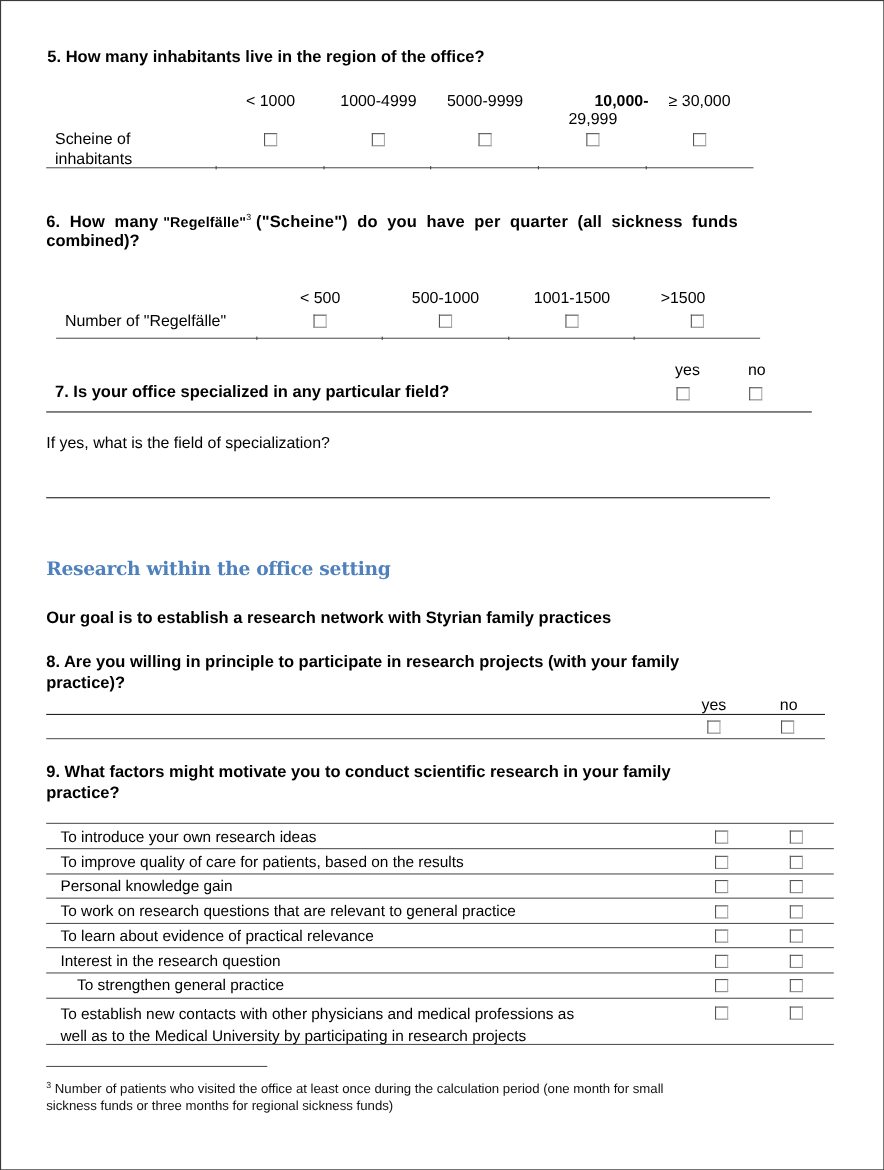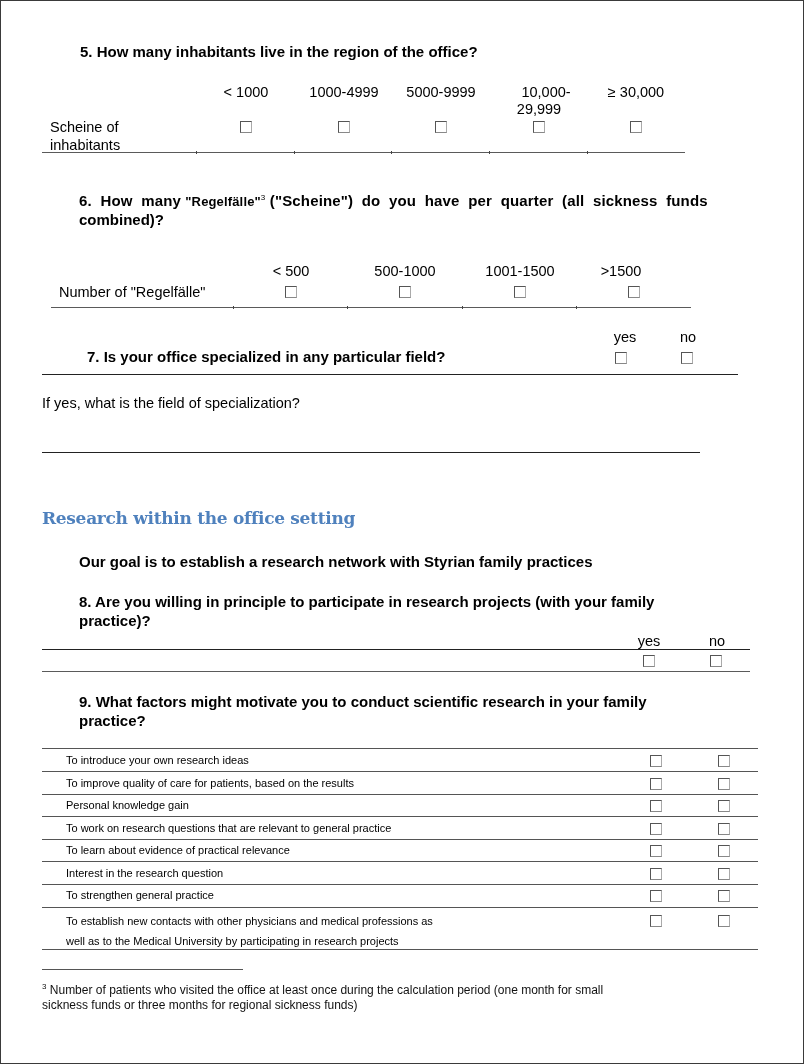--- a/index.html
+++ b/index.html
@@ -5,52 +5,52 @@
   html, body { margin: 0; padding: 0; background: #ffffff; }
   body {
     width: 804px; height: 1064px; position: relative; overflow: hidden;
     font-family: "Liberation Sans", sans-serif; color: #000;
   }
   .page-frame {
     position: absolute; left: 0; top: 0; width: 802px; height: 1062px;
     border: 1px solid #3a3a3a;
   }
   .abs { position: absolute; }
-  .q { font-weight: bold; font-size: 15px; line-height: 20px; margin-left: 37px; }
+  .q { font-weight: bold; font-size: 15px; line-height: 20px; }
   .t { font-size: 14.5px; line-height: 18px; }
   .cb {
     position: absolute; width: 10px; height: 10px;
     border: 1px solid #555; border-right-color: #aaa; border-bottom-color: #888;
     background: #fff; box-sizing: content-box;
   }
   .hline { position: absolute; height: 0; border-top: 1.5px solid #5a5a5a; }
   .hline.dark { border-top: 1.5px solid #222; }
   .vtick { position: absolute; width: 1px; height: 3px; background: #444; }
   .center { text-align: center; }
   .heading {
     font-family: "DejaVu Serif", "Liberation Serif", serif;
     font-weight: bold; color: #4f81bd; font-size: 17px; letter-spacing: -0.3px;
   }
   .small-sup { font-size: 8px; vertical-align: super; font-weight: normal; }
   .regel { font-size: 13px; }
   .footnote { font-size: 12px; line-height: 19px; color: #111; }
   .row-line { position: absolute; left: 42px; width: 716px; height: 0; border-top: 1.5px solid #555; }
-  .row-label { position: absolute; left: 66px; font-size: 11px; line-height: 22px; }
+  .row-label { position: absolute; left: 55px; font-size: 14px; line-height: 22px; }
 </style>
 </head>
 <body>
 
 <div class="page-frame"></div>
 
 <div class="abs q" style="left:43px; top:42px;">5. How many inhabitants live in the region of the office?</div>
 
 <div class="abs t center" style="left:206px; top:83px; width:80px;">&lt; 1000</div>
 <div class="abs t center" style="left:304px; top:83px; width:80px;">1000-4999</div>
 <div class="abs t center" style="left:401px; top:83px; width:80px;">5000-9999</div>
-<div class="abs t center" style="left:506px; top:83px; width:80px;">10,000-</div>
+<div class="abs t center" style="left:525px; top:83px; width:80px;font-weight:bold;">10,000-</div>
 <div class="abs t center" style="left:499px; top:100px; width:80px;">29,999</div>
 <div class="abs t center" style="left:596px; top:83px; width:80px;">≥ 30,000</div>
 
 <div class="abs t" style="left:50px; top:118px;">Scheine of</div>
 <div class="abs t" style="left:50px; top:136px;">inhabitants</div>
 
 <div class="cb" style="left:240px; top:121px;"></div>
 <div class="cb" style="left:338px; top:121px;"></div>
 <div class="cb" style="left:435px; top:121px;"></div>
 <div class="cb" style="left:533px; top:121px;"></div>
@@ -134,21 +134,21 @@
 <div class="row-label" style="top:839px;">To learn about evidence of practical relevance</div>
 <div class="cb" style="left:650px; top:845px;"></div>
 <div class="cb" style="left:718px; top:845px;"></div>
 <div class="row-line" style="top:861px;"></div>
 
 <div class="row-label" style="top:862px;">Interest in the research question</div>
 <div class="cb" style="left:650px; top:868px;"></div>
 <div class="cb" style="left:718px; top:868px;"></div>
 <div class="row-line" style="top:884px;"></div>
 
-<div class="row-label" style="top:884px;">To strengthen general practice</div>
+<div class="row-label" style="top:884px;margin-left:15px;">To strengthen general practice</div>
 <div class="cb" style="left:650px; top:890px;"></div>
 <div class="cb" style="left:718px; top:890px;"></div>
 <div class="row-line" style="top:907px;"></div>
 
 <div class="row-label" style="top:910px;">To establish new contacts with other physicians and medical professions as</div>
 <div class="row-label" style="top:930px;">well as to the Medical University by participating in research projects</div>
 <div class="cb" style="left:650px; top:915px;"></div>
 <div class="cb" style="left:718px; top:915px;"></div>
 <div class="row-line" style="top:949px;"></div>
 

